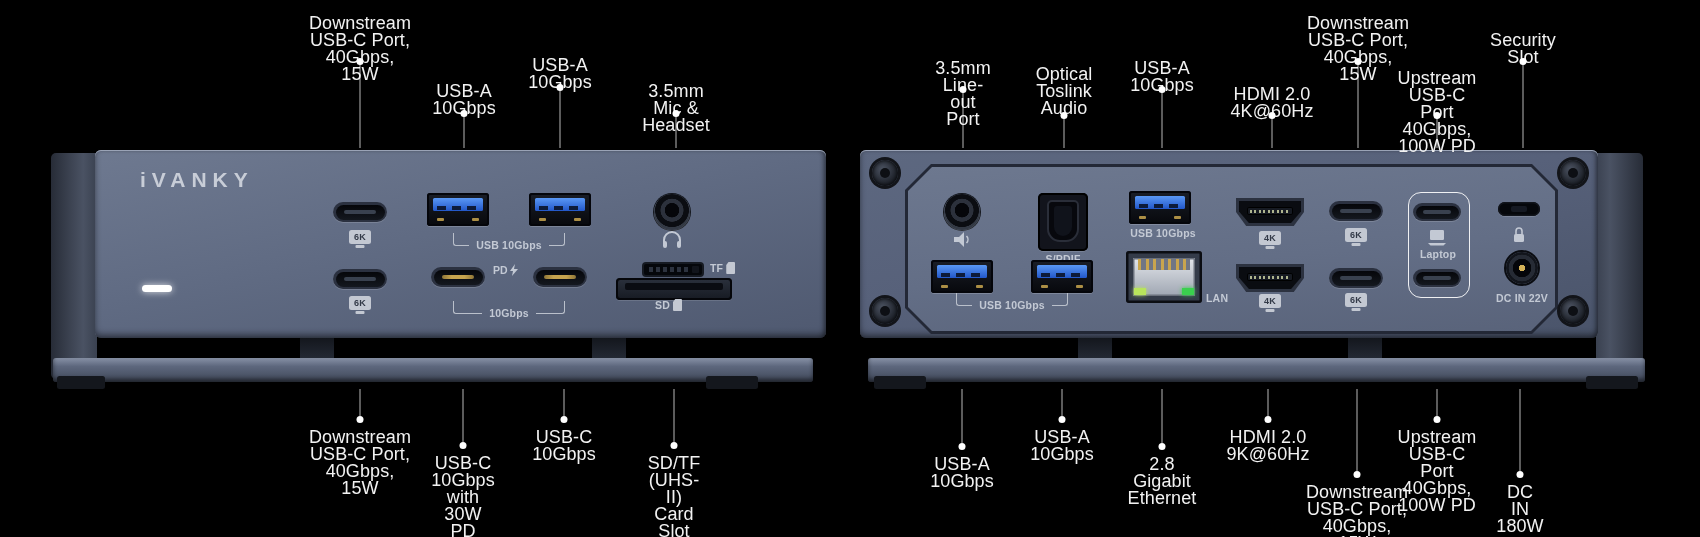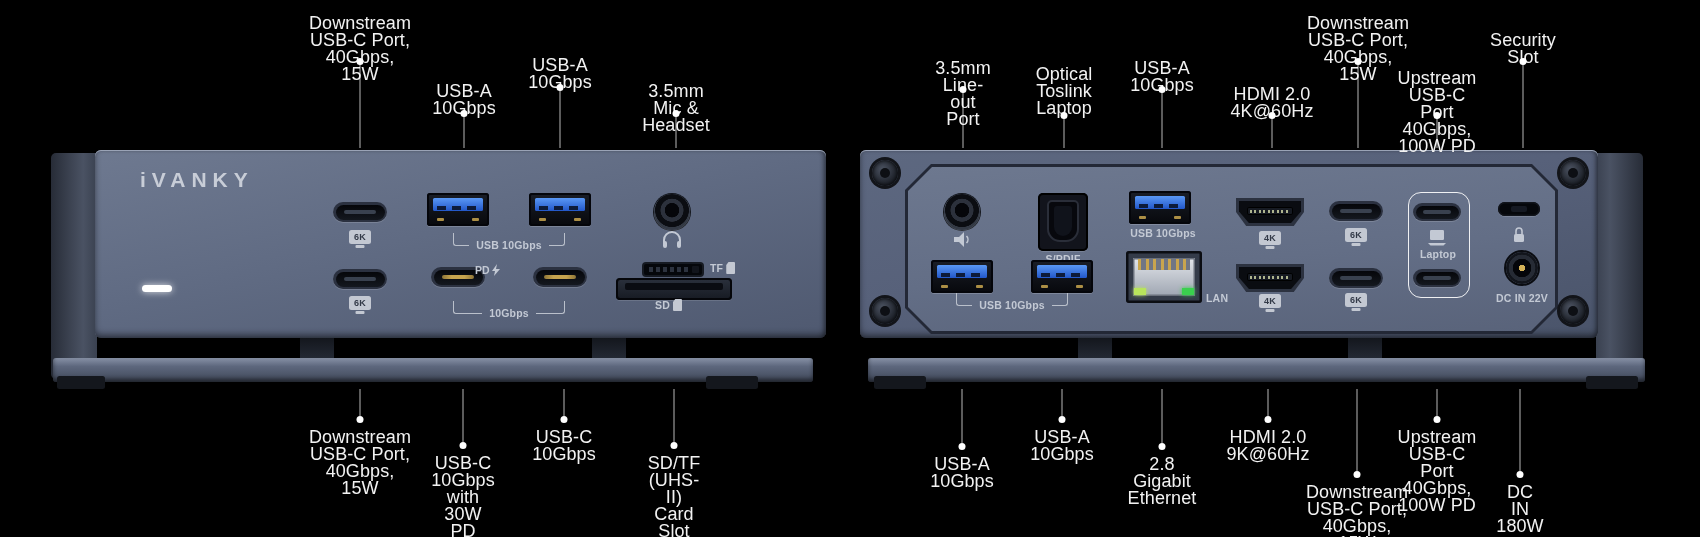--- a/index.html
+++ b/index.html
@@ -134,21 +134,21 @@
       <div class="bracket" style="left:358px;top:78px;width:112px;">
         <div class="ends l"></div>
           <div class="t">USB 10Gbps</div>
           <div class="ends r"></div>
       </div>
 
       <div class="usbc gold" style="left:336px;top:117px;">
           <div class="in"></div>
           <div class="slot"></div>
         </div>
-      <div class="pdflex" style="left:380px;top:114px;">
+      <div class="pdflex" style="left:398px;top:114px;">
         <span>PD</span>
         <svg width="8" height="12" viewBox="0 0 8 12">
             <polygon points="5,0 0,7 3,7 2,12 8,5 4,5" fill="#c3c9d4"></polygon>
           </svg>
       </div>
       <div class="usbc gold" style="left:438px;top:117px;">
           <div class="in"></div>
           <div class="slot"></div>
         </div>
       <div class="bracket" style="left:358px;top:146px;width:112px;">
@@ -300,21 +300,21 @@
     <div class="co-dot" style="top:110px;"></div>
     <div class="co-line" style="top:116px;height:32px;"></div>
   </div>
   <div class="callout" style="left:963px;">
     <div class="co-text" style="top:60px;">3.5mm Line-out Port</div>
     <div class="co-dot" style="top:86px;"></div>
     <div class="co-line" style="top:92px;height:56px;"></div>
   </div>
   <div class="callout" style="left:1064px;">
     <div class="co-text" style="top:66px;">Optical
-Toslink Laptop</div>
+Toslink Audio</div>
     <div class="co-dot" style="top:112px;"></div>
     <div class="co-line" style="top:118px;height:30px;"></div>
   </div>
   <div class="callout" style="left:1162px;">
     <div class="co-text" style="top:60px;">USB-A 10Gbps</div>
     <div class="co-dot" style="top:86px;"></div>
     <div class="co-line" style="top:92px;height:56px;"></div>
   </div>
   <div class="callout" style="left:1272px;">
     <div class="co-text" style="top:86px;">HDMI 2.0 4K@60Hz</div>

